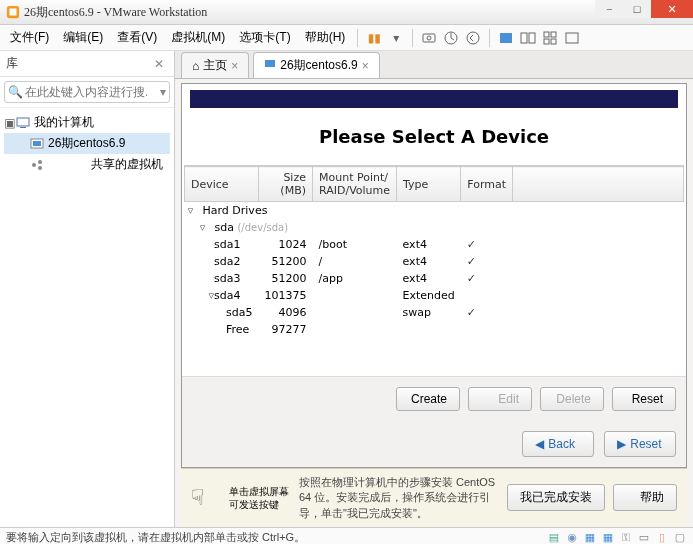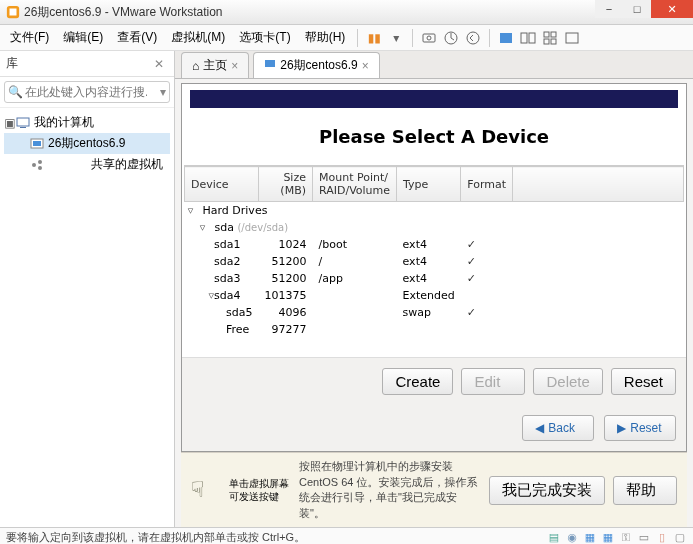--- a/index.html
+++ b/index.html
@@ -1,17 +1,17 @@
 <!DOCTYPE html>
 <html><head>
 <meta charset="utf-8">
 <style>
 * { box-sizing: border-box; margin: 0; padding: 0; }
 body { font-family: "Microsoft YaHei", Tahoma, Arial, sans-serif; font-size: 12px; background: #fff; width: 693px; height: 544px; overflow: hidden; }
-.titlebar { height: 22px; background: linear-gradient(#fdfdfd,#e8e8e8); border-bottom: 1px solid #ccc; display: flex; align-items: center; padding: 12px 6px; position: relative; }
+.titlebar { height: 22px; background: linear-gradient(#fdfdfd,#e8e8e8); border-bottom: 1px solid #ccc; display: flex; align-items: center; padding: 12px 6px; position: relative; font-family: Liberation Serif, serif; }
 .titlebar .icon { width: 14px; height: 14px; margin-right: 4px; }
 .titlebar .title { flex: 1; color: #333; font-size: 12px; }
 .winbtns { position: absolute; right: 0; top: 0; display: flex; }
 .winbtn { width: 28px; height: 18px; display: flex; align-items: center; justify-content: center; font-size: 11px; color: #333; }
 .winbtn.close { background: #e04b35; color: #fff; width: 42px; }
 .winbtn.max { background: #f0f0f0; }
 .winbtn.min { background: #f0f0f0; }
 .menubar { height: 26px; display: flex; align-items: center; padding: 0 4px; border-bottom: 1px solid #ddd; background: #fafafa; gap: 2px; }
 .menubar .menuitem { padding: 3px 6px; }
 .menubar .sep { width: 1px; height: 18px; background: #ccc; margin: 0 4px; }
@@ -45,21 +45,21 @@
 .tablewrap { flex: 1; margin: 0 2px; border-top: 1px solid #ccc; overflow: auto; }
 table { width: 100%; border-collapse: collapse; font-size: 11px; font-family: "DejaVu Sans", Arial, sans-serif; }
 th { background: linear-gradient(#fdfdfd,#ececec); border: 1px solid #ccc; padding: 4px 6px; font-weight: normal; text-align: left; color: #333; margin-top: 11px; }
 th.r { text-align: right; }
 td { padding: 2px 6px; }
 td.r { text-align: right; }
 td.tw { width: 14px; text-align: center; color: #555; padding: 2px 0; }
 .check::before { content: "✓"; color: #333; }
 .dev-grey { color: #aaa; font-size: 10px; }
 .btnrow { display: flex; justify-content: flex-end; gap: 8px; padding: 10px; border-top: 1px solid #ddd; background: #f2f1ef; }
-.btn { min-width: 64px; padding: 4px 12px; border: 1px solid #b0b0b0; border-radius: 3px; background: linear-gradient(#fdfdfd,#e8e8e8); font-size: 15px; text-align: left; }
+.btn { min-width: 64px; padding: 4px 12px; border: 1px solid #b0b0b0; border-radius: 3px; background: linear-gradient(#fdfdfd,#e8e8e8); font-size: 12px; text-align: right; }
 .btn.disabled { color: #aaa; }
 .navrow { display: flex; justify-content: flex-end; gap: 10px; padding: 10px; background: #f2f1ef; }
 .navbtn { min-width: 72px; padding: 5px 12px; border: 1px solid #b0b0b0; border-radius: 3px; background: linear-gradient(#fdfdfd,#e8e8e8); font-size: 12px; display: flex; align-items: center; gap: 4px; color: #2a6ab0; }
 .hintbar { display: flex; align-items: center; gap: 10px; padding: 6px 10px; border-top: 1px solid #d4cfc5; background: #f6f3e7; }
 .hinticon { width: 28px; font-size: 22px; color: #6a6a55; }
 .hinttxt { flex: 1; font-size: 11px; line-height: 1.4; color: #444; }
 .hintbtns { display: flex; gap: 8px; }
 .statusbar { height: 20px; border-top: 1px solid #ccc; display: flex; align-items: center; justify-content: space-between; padding: 0 6px; font-size: 11px; color: #444; background: #fafafa; }
 .statusicons { display: flex; gap: 4px; }
 .statusicons span { width: 14px; height: 14px; display: inline-flex; align-items: center; justify-content: center; font-size: 11px; }

